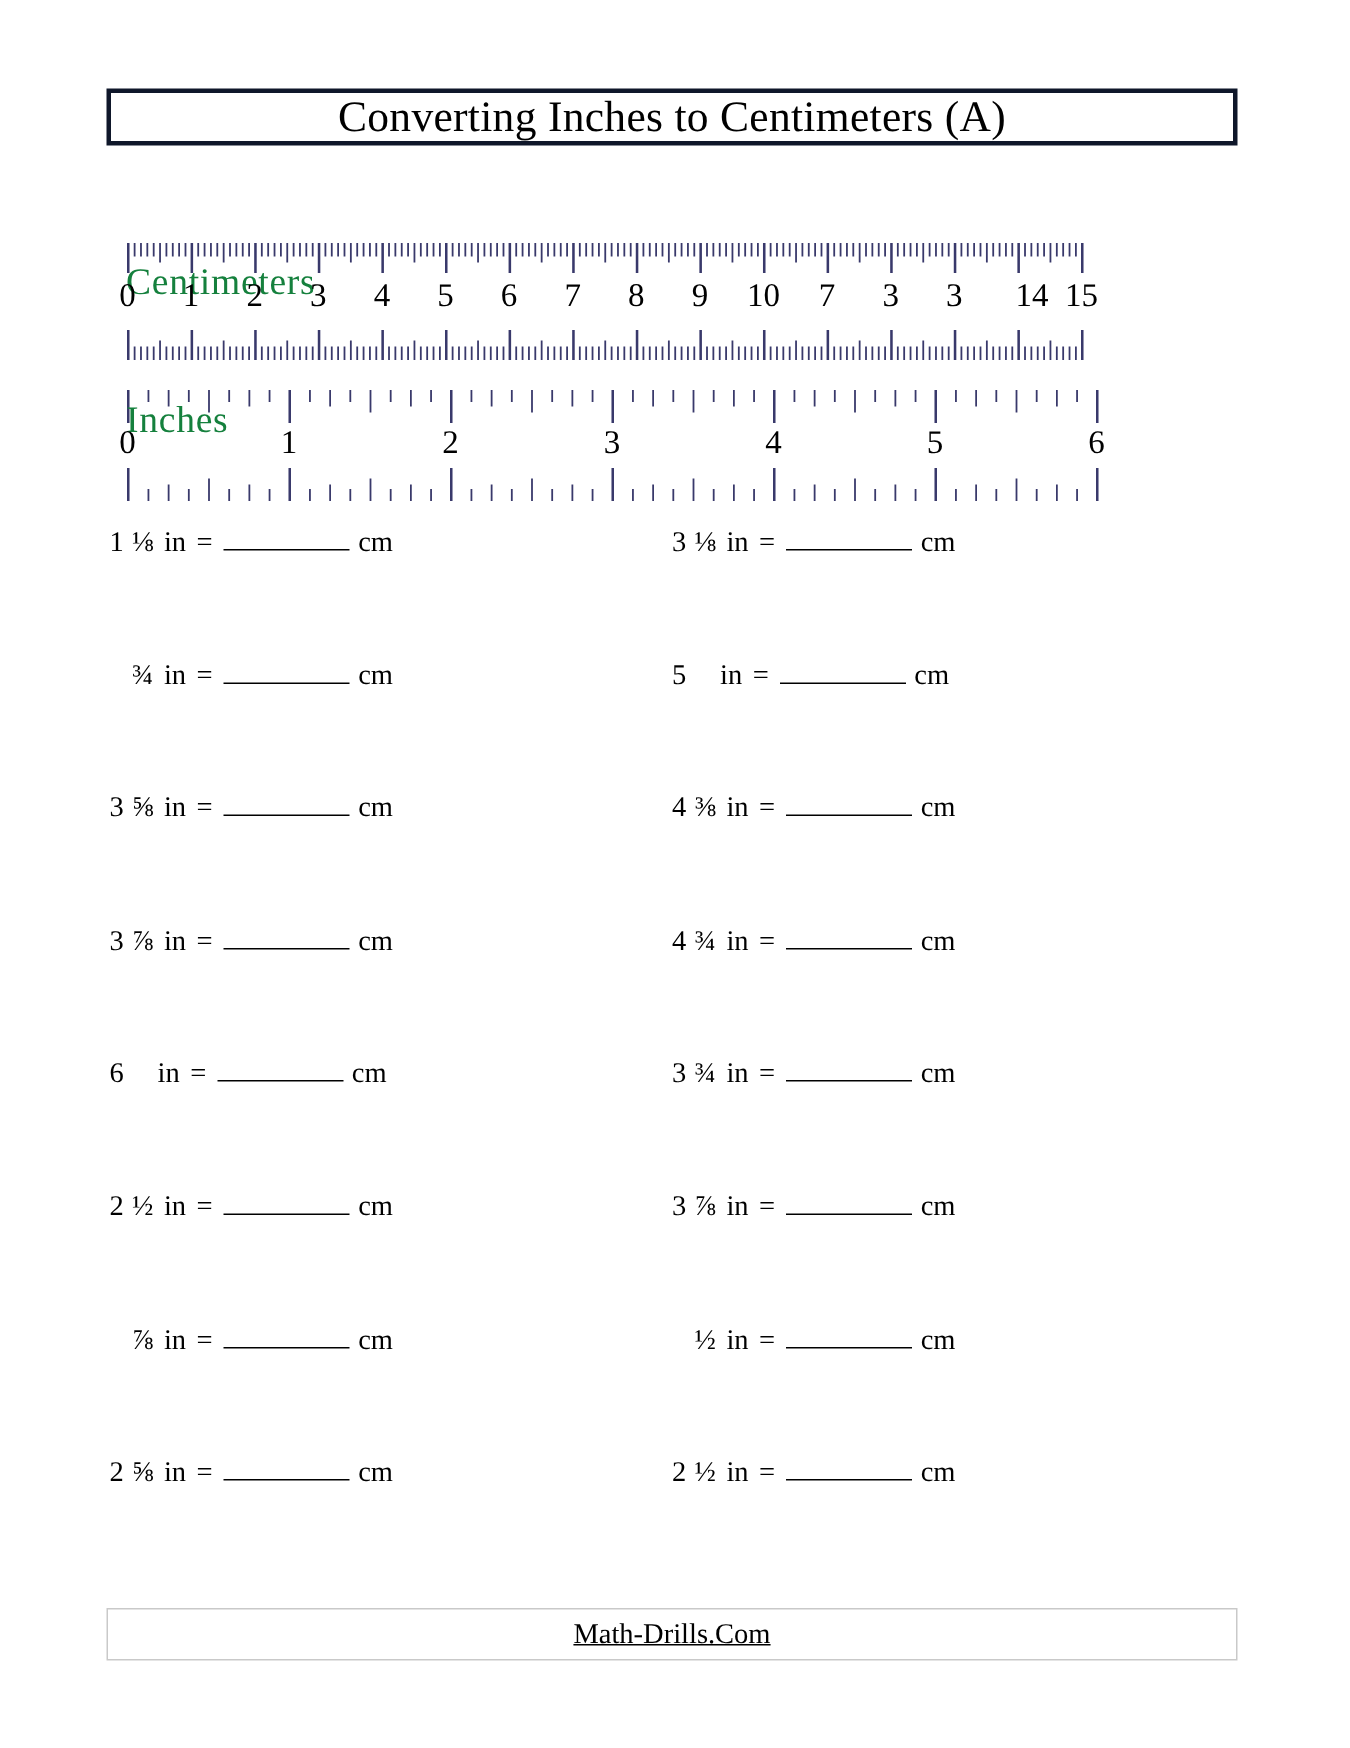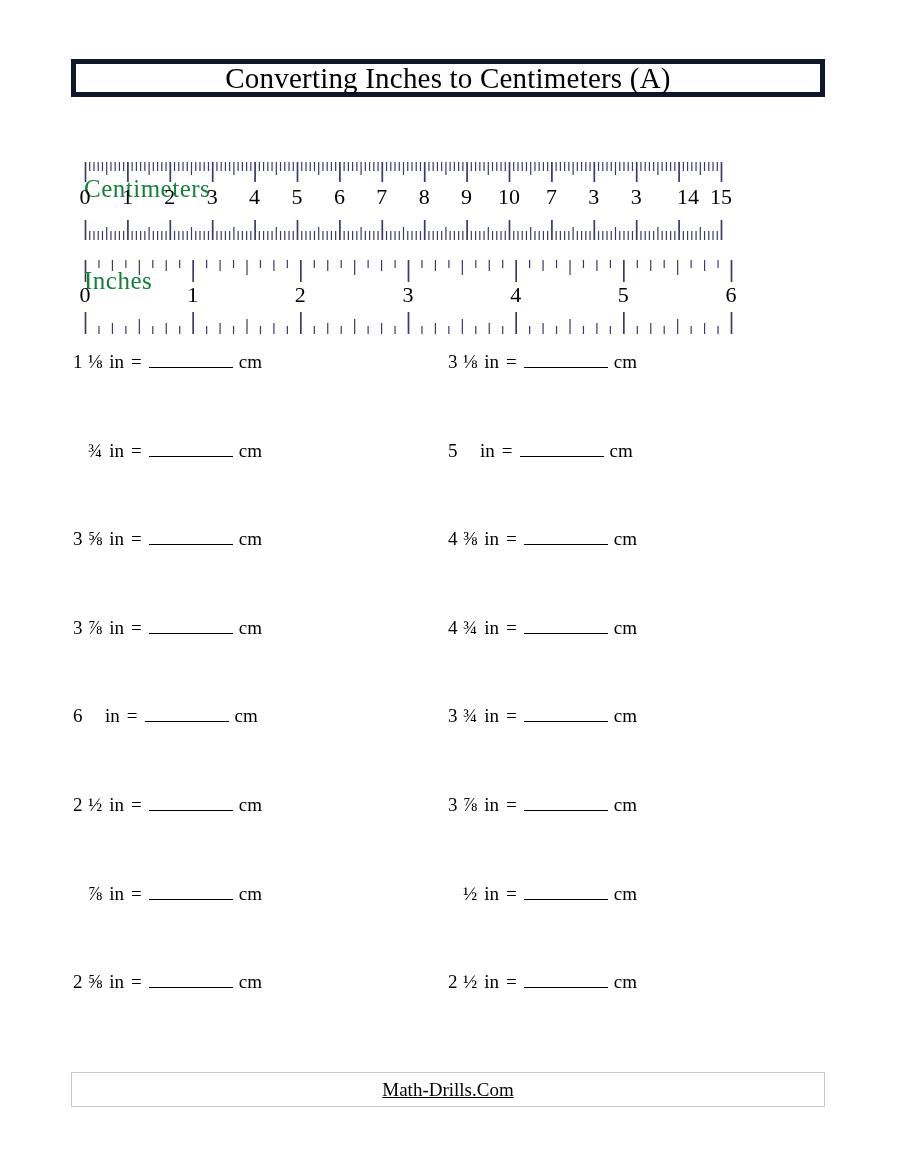--- a/index.html
+++ b/index.html
@@ -23,21 +23,21 @@
     height: 1165px;
   }
 
   
   .title-box {
     position: absolute;
     left: 71px;
     top: 59px;
     width: 754px;
     height: 38px;
-    border: 5px solid #0f172a;
+    border: 3px solid #0f172a;
     box-sizing: border-box;
     display: flex;
     align-items: center;
     justify-content: center;
   }
   .title-text {
     font-size: 29px;
     font-weight: 400;
     letter-spacing: 0.2px;
     white-space: nowrap;

